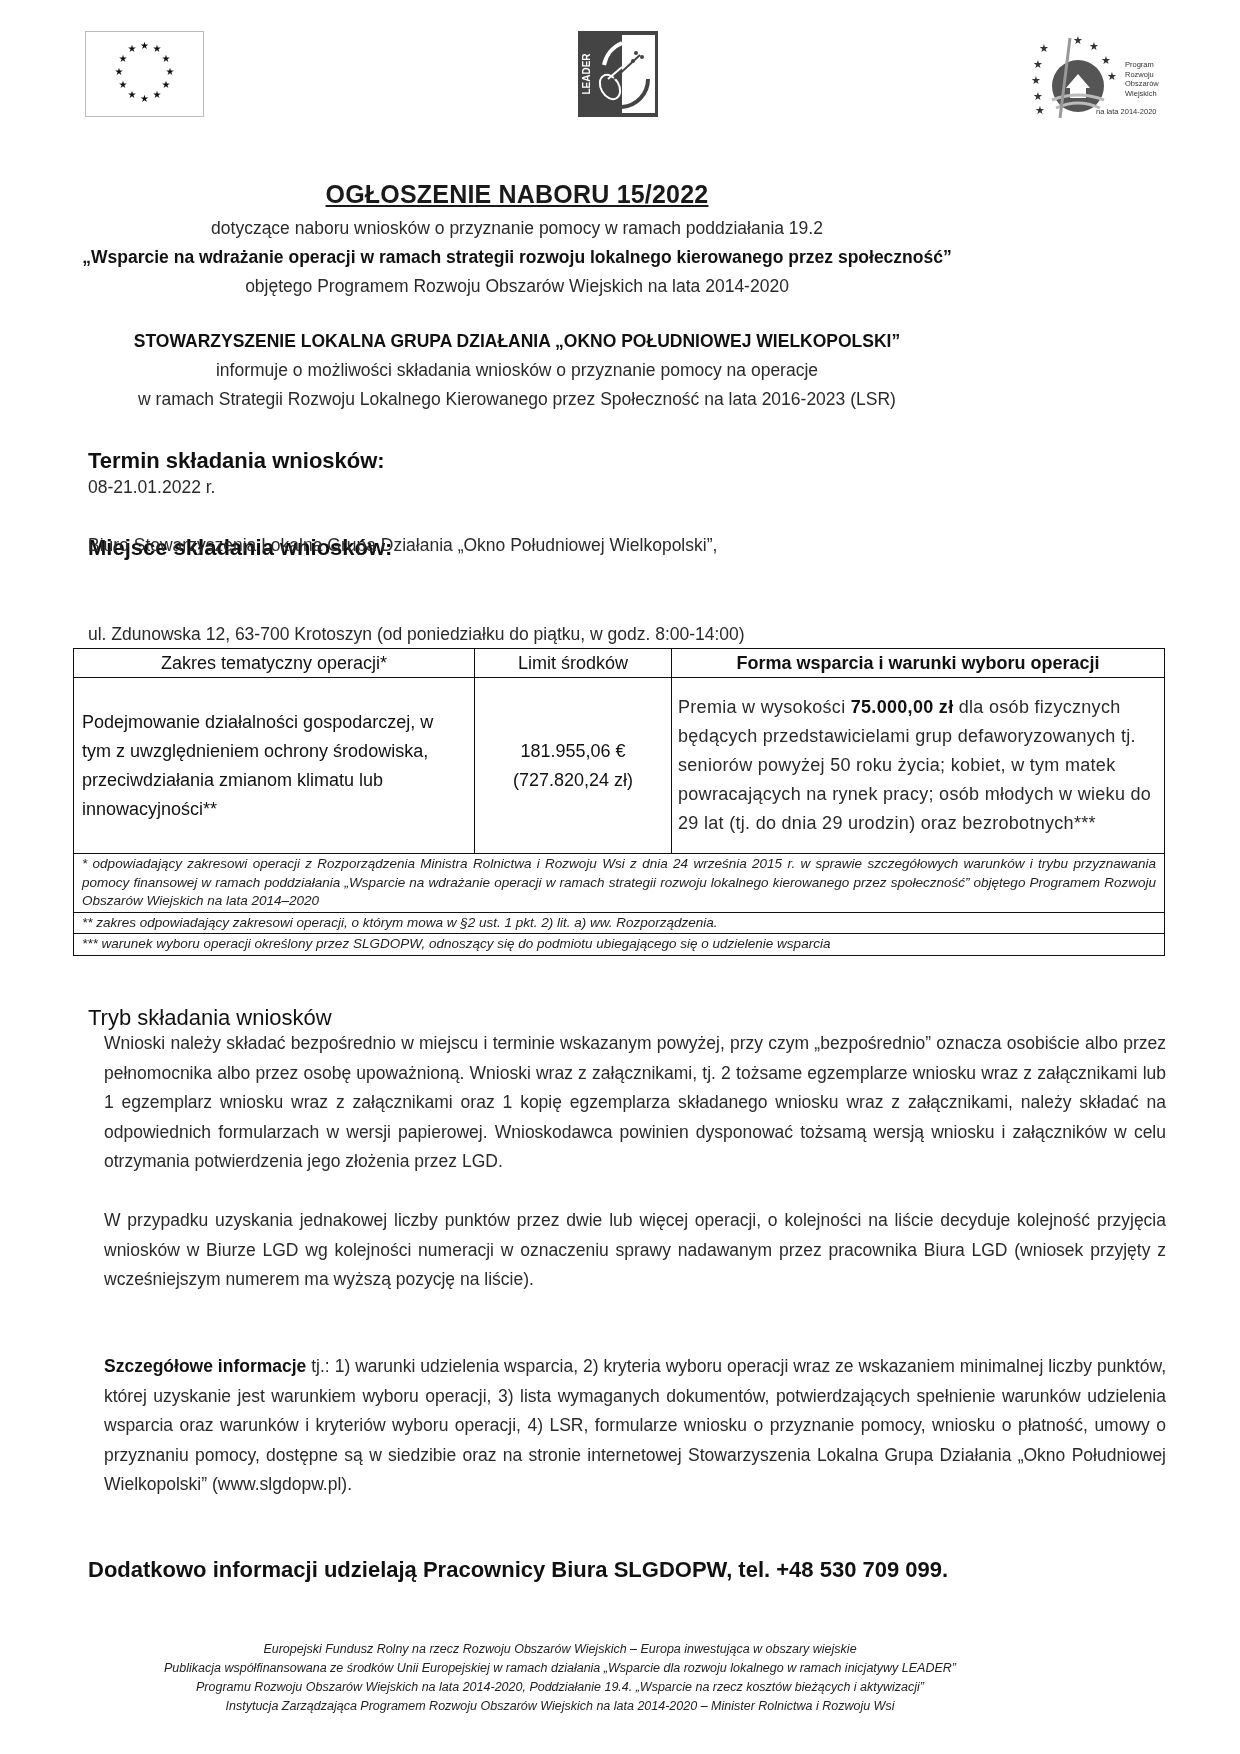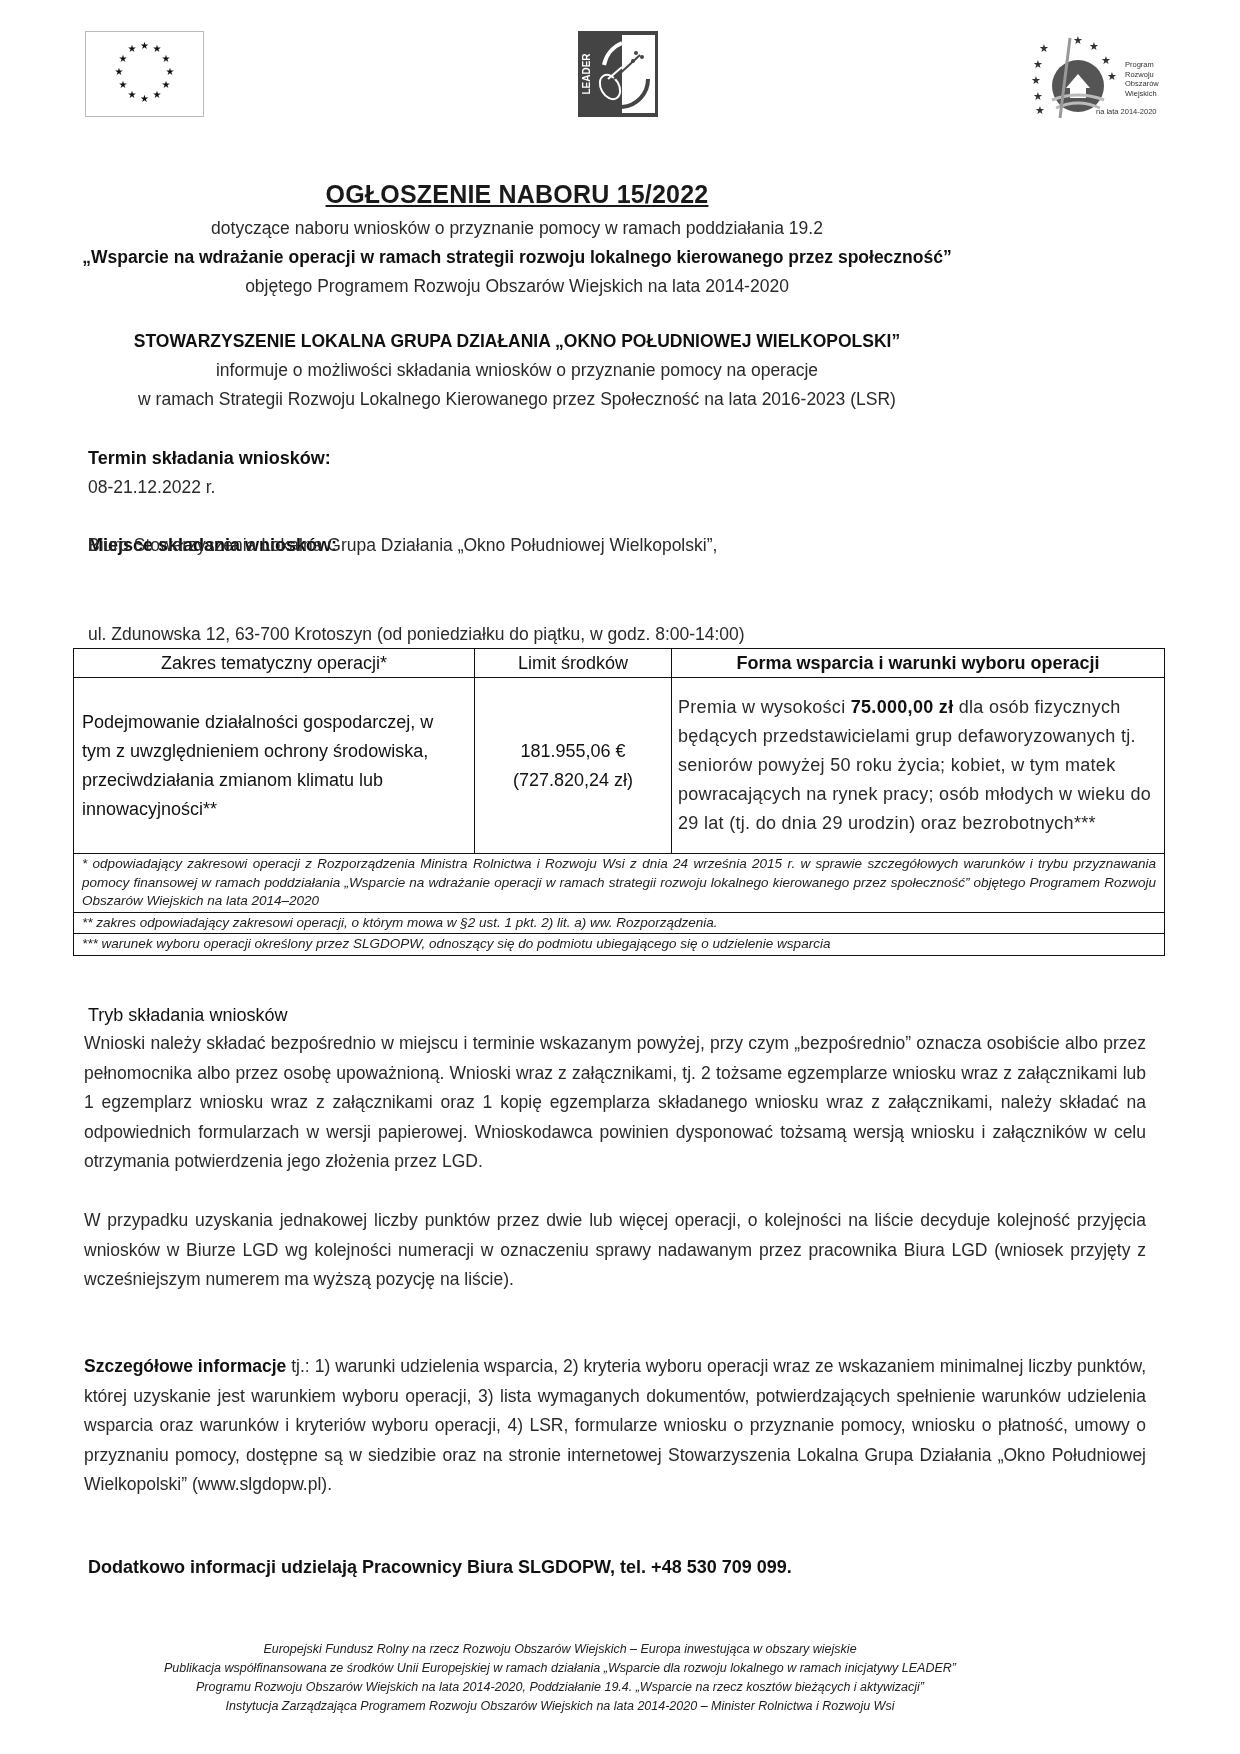--- a/index.html
+++ b/index.html
@@ -13,36 +13,36 @@
   .prow { position:absolute; left:1030px; top:28px; width:145px; height:92px; }
   .prow-text { position:absolute; left:95px; top:32px; font-size:7.5px; line-height:9.5px; color:#333; }
 
   .head { position:absolute; left:0; width:1034px; text-align:center; }
   .title { top:180px; font-size:25px; font-weight:bold; text-decoration:underline; letter-spacing:0.2px; }
   .sub { font-size:17.5px; color:#2a2a2a; }
   .subb { font-size:17.5px; font-weight:bold; color:#111; }
   .l1 { top:218px; } .l2 { top:247px; } .l3 { top:276px; }
   .l4 { top:331px; } .l5 { top:360px; } .l6 { top:389px; }
 
-  .label { position:absolute; left:88px; font-size:18px; font-weight:bold; color:#111; }
+  .label { position:absolute; left:88px; font-size:22px; font-weight:bold; color:#111; }
   .text  { position:absolute; left:88px; font-size:17.5px; color:#2a2a2a; }
 
   table.main { position:absolute; left:73px; top:648px; width:1092px;
                border-collapse:collapse; font-family:"Liberation Sans", sans-serif; }
   table.main td, table.main th { border:1.6px solid #111; }
   table.main th { font-weight:normal; font-size:18px; height:28px; padding:0; color:#111; }
   table.main th.bold { font-weight:bold; }
   .c1 { width:400px; } .c2 { width:196px; } .c3 { width:492px; }
   td.topic { font-size:18px; line-height:29px; padding:6px 8px; vertical-align:middle; color:#111; }
   td.limit { font-size:18px; line-height:29px; text-align:center; vertical-align:middle; color:#111; }
   td.form { font-size:18px; line-height:29px; padding:0 6px; color:#2a2a2a; letter-spacing:0.3px; }
   td.form b { color:#111; }
   td.note { font-size:13.5px; font-style:italic; line-height:18.5px; padding:1px 8px; color:#222; text-align:justify; }
 
-  .para { position:absolute; left:84px; width:1062px; font-size:17.5px; line-height:29.5px; color:#2a2a2a; text-align:justify; }
+  .para { position:absolute; left:104px; width:1062px; font-size:17.5px; line-height:29.5px; color:#2a2a2a; text-align:justify; }
   .para b { color:#111; }
   .footer { position:absolute; left:0; top:1640px; width:1120px; text-align:center;
             font-size:12.5px; font-style:italic; line-height:19px; color:#222; }
 </style>
 </head>
 <body>
 
 <div class="logos">
   <div class="eu-flag">
     <svg viewBox="0 0 117 84">
@@ -110,21 +110,21 @@
 
 <div class="head title">OGŁOSZENIE NABORU 15/2022</div>
 <div class="head sub l1">dotyczące naboru wniosków o przyznanie pomocy w ramach poddziałania 19.2</div>
 <div class="head subb l2">„Wsparcie na wdrażanie operacji w ramach strategii rozwoju lokalnego kierowanego przez społeczność”</div>
 <div class="head sub l3">objętego Programem Rozwoju Obszarów Wiejskich na lata 2014-2020</div>
 <div class="head subb l4">STOWARZYSZENIE LOKALNA GRUPA DZIAŁANIA „OKNO POŁUDNIOWEJ WIELKOPOLSKI”</div>
 <div class="head sub l5">informuje o możliwości składania wniosków o przyznanie pomocy na operacje</div>
 <div class="head sub l6">w ramach Strategii Rozwoju Lokalnego Kierowanego przez Społeczność na lata 2016-2023 (LSR)</div>
 
 <div class="label" style="top:448px;">Termin składania wniosków:</div>
-<div class="text" style="top:477px;">08-21.12.2022 r.</div>
+<div class="text" style="top:477px;">08-21.01.2022 r.</div>
 
 <div class="label" style="top:535px;">Miejsce składania wniosków:</div>
 <div class="text" style="top:535px;">Biuro Stowarzyszenia Lokalna Grupa Działania „Okno Południowej Wielkopolski”,</div>
 <div class="text" style="top:624px;">ul. Zdunowska 12, 63-700 Krotoszyn (od poniedziałku do piątku, w godz. 8:00-14:00)</div>
 
 <table class="main">
   <tbody>
       <tr>
     <th class="c1">Zakres tematyczny operacji*</th>
     <th class="c2">Limit środków</th>

